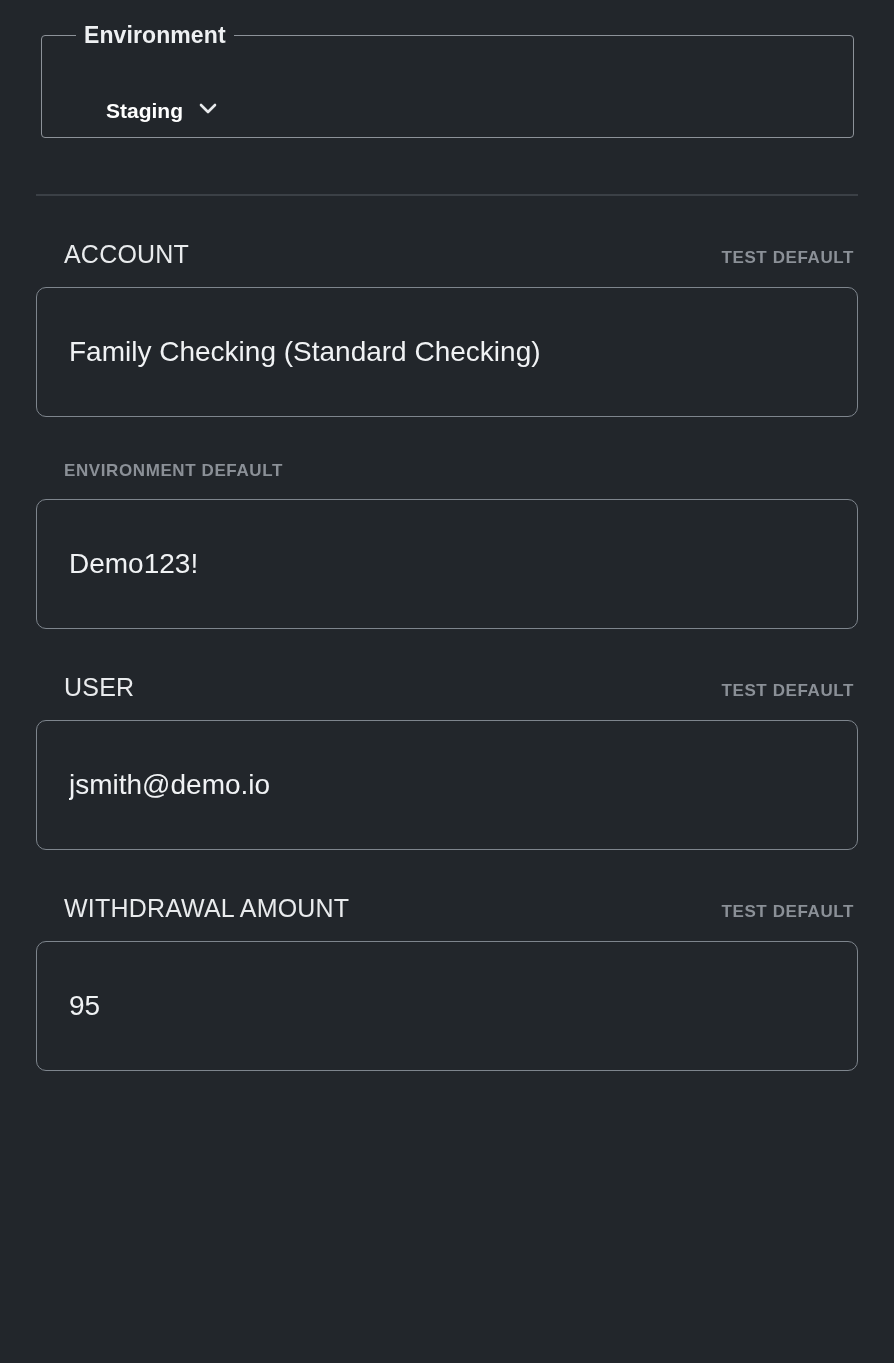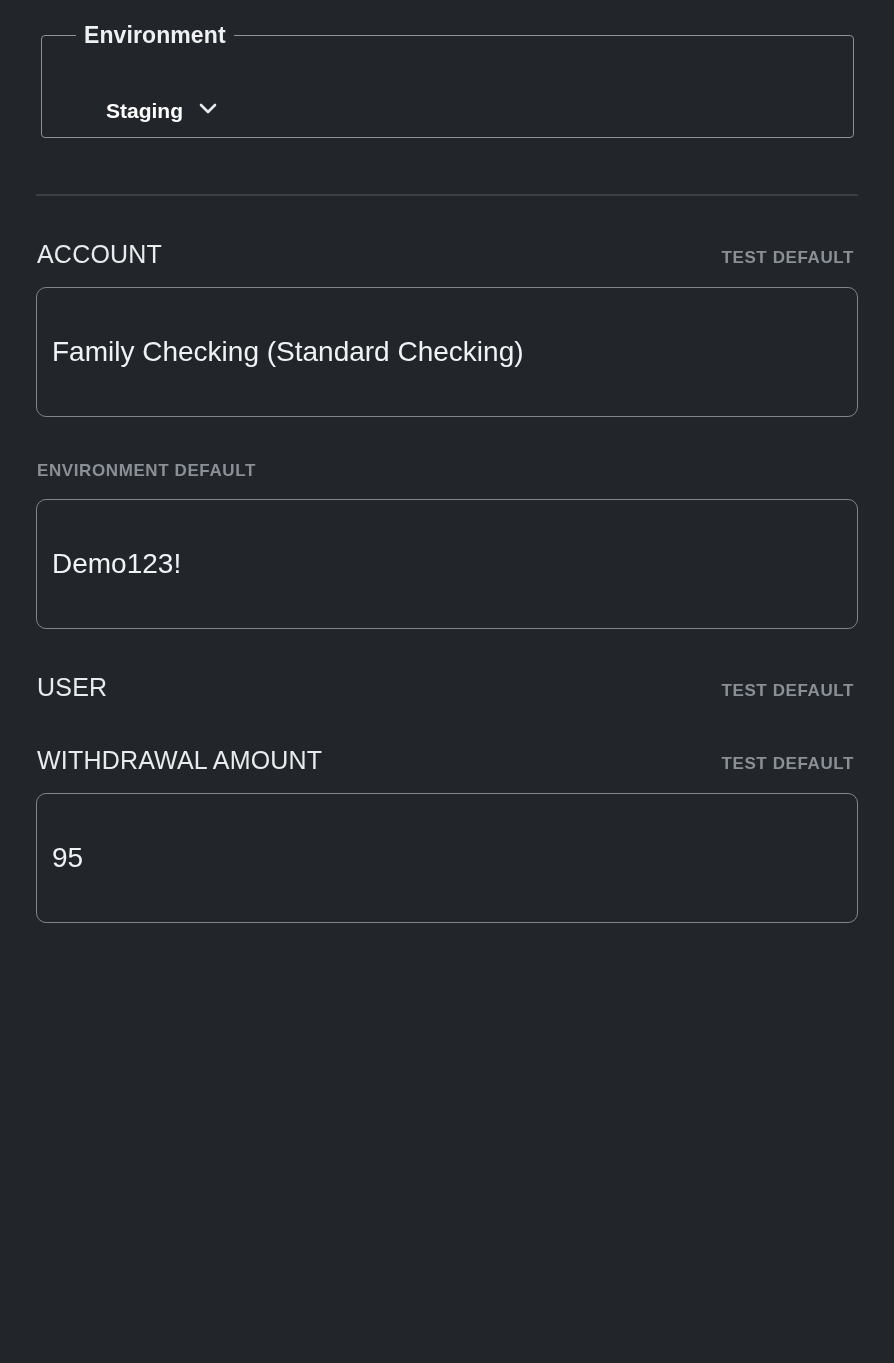--- a/index.html
+++ b/index.html
@@ -86,39 +86,40 @@
     margin-top: 44px;
   }
   .field:first-of-type { margin-top: 54px; }
 
   .field-head {
     display: flex;
     align-items: baseline;
     justify-content: space-between;
     padding: 0 4px 0 1px;
     margin-bottom: 18px;
+    margin-left: 27px;
   }
   .field-label {
     font-size: 25px;
     color: #e9ebed;
     letter-spacing: .2px;
   }
   .field-tag {
     font-size: 17px;
     font-weight: bold;
     color: #8b9097;
     letter-spacing: .6px;
   }
   .field-box {
     height: 130px;
     border: 1px solid #7e858d;
     border-radius: 10px;
     display: flex;
     align-items: center;
-    padding: 0 15px;
+    padding: 0 32px;
     background: transparent;
     cursor: text;
   }
   .field-value {
     font-size: 28px;
     color: #f0f2f4;
     white-space: nowrap;
     overflow: hidden;
   }
 </style>
@@ -158,20 +159,23 @@
     <div class="field-box">
       <span class="field-value">Demo123!</span>
     </div>
   </div>
 
   <div class="field">
     <div class="field-head">
       <span class="field-label">USER</span>
       <span class="field-tag">TEST DEFAULT</span>
     </div>
+    <div class="field-box">
+      <span class="field-value">jsmith@demo.io</span>
+    </div>
   </div>
 
   <div class="field">
     <div class="field-head">
       <span class="field-label">WITHDRAWAL AMOUNT</span>
       <span class="field-tag">TEST DEFAULT</span>
     </div>
     <div class="field-box">
       <span class="field-value">95</span>
     </div>

